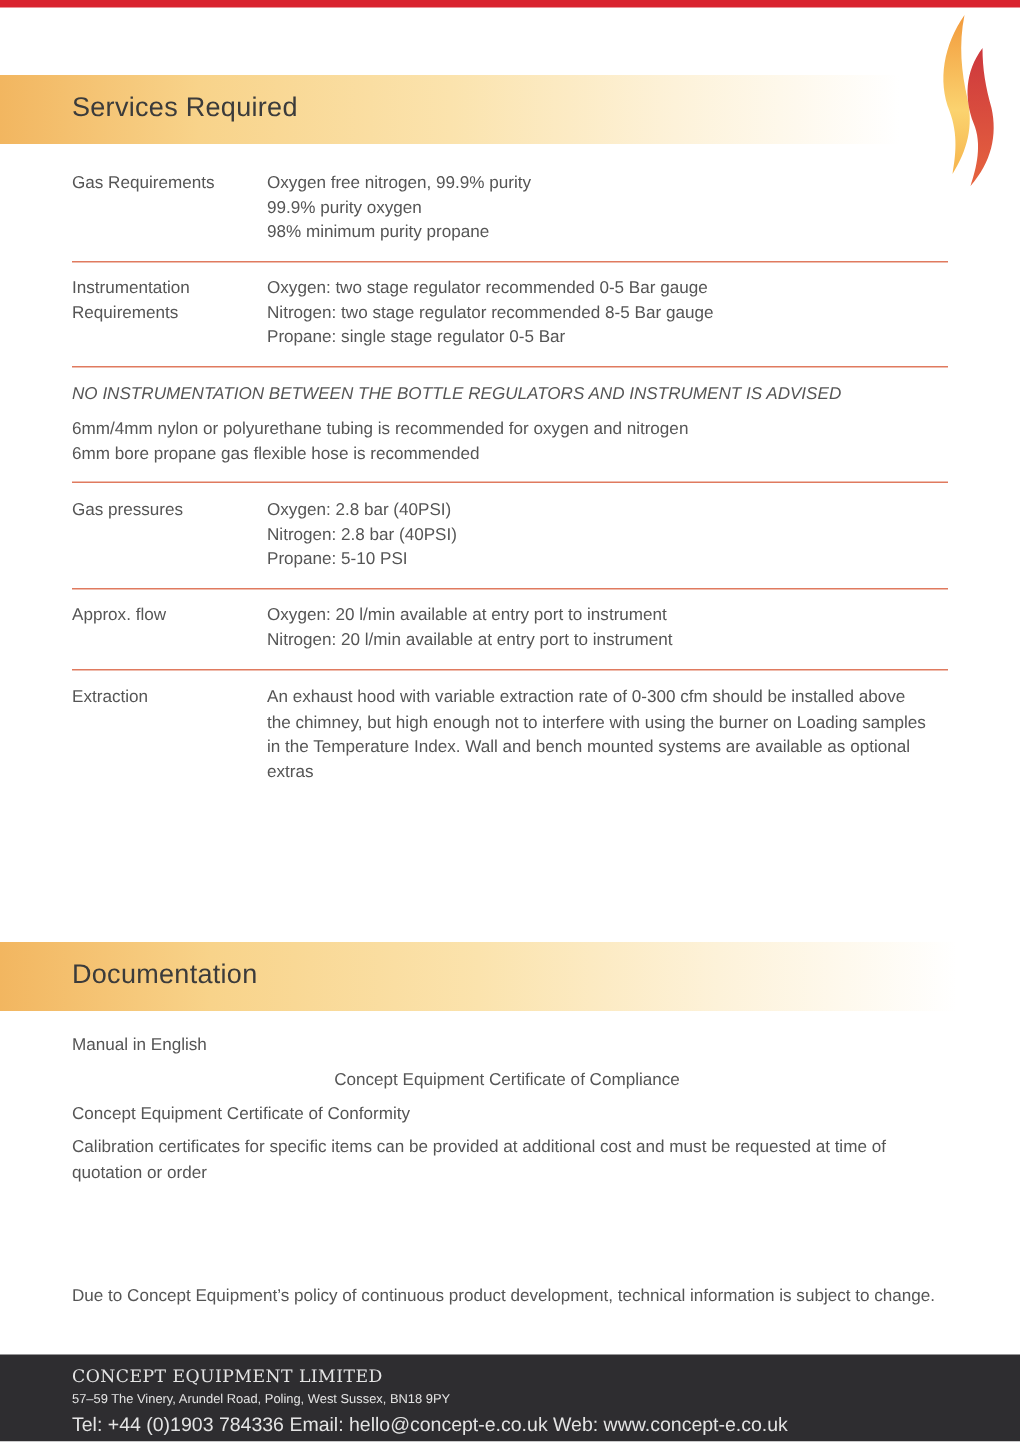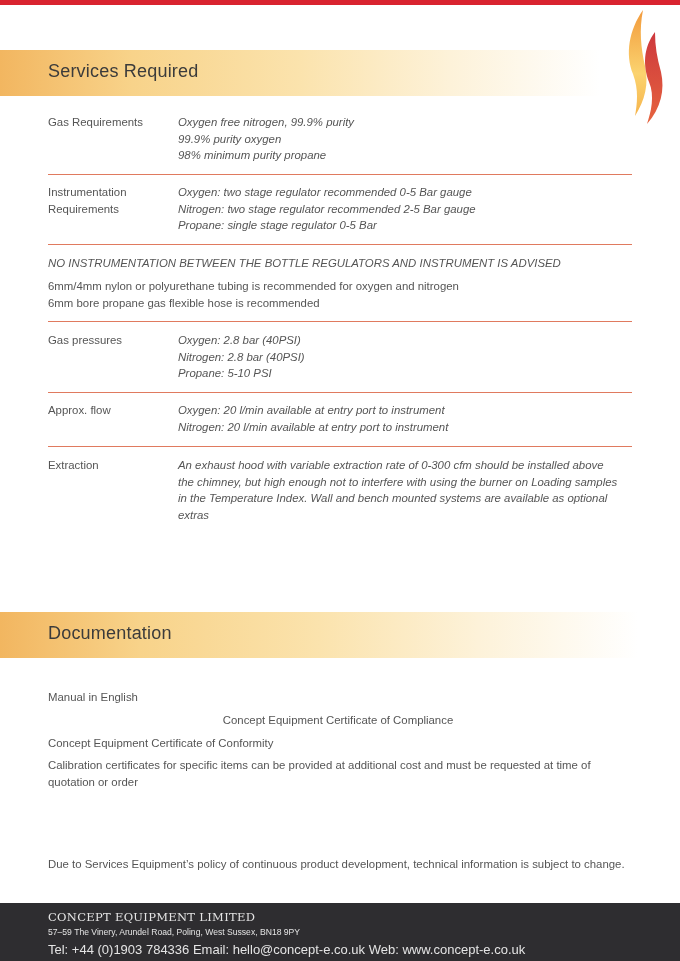--- a/index.html
+++ b/index.html
@@ -14,21 +14,21 @@
     .band {
       position: absolute; left: 0; width: 600px; height: 46px;
       background: linear-gradient(to right, #f2b660 0%, #f8d38a 22%, #fbe3ad 50%, #fdf2d9 75%, rgba(255,255,255,0) 100%);
     }
     .band-title {
       position: absolute; left: 48px; top: 11px;
       font-family: Liberation Sans, sans-serif; font-size: 18px; color: #3b3b3b; letter-spacing: 0.2px;
     }
     .row { position: absolute; left: 48px; width: 584px; font-size: 11.4px; line-height: 16.5px; color: #555; }
     .row .label { position: absolute; left: 0; top: 0; width: 125px; }
-    .row .values { position: absolute; left: 130px; top: 0; width: 454px; font-style: italic; }
+    .row .values { position: absolute; left: 130px; top: 0; width: 454px; }
     .rule { position: absolute; left: 48px; width: 584px; height: 1px; background: #e07a5f; }
     .para { position: absolute; left: 48px; width: 590px; font-size: 11.4px; line-height: 16.5px; color: #555; }
     .doc-item { position: absolute; left: 48px; width: 580px; font-size: 11.4px; line-height: 16.5px; color: #555; }
     .footer {
       position: absolute; left: 0; top: 903px; width: 680px; height: 58px; background: #2e2d30;
     }
     .footer .company {
       position: absolute; left: 48px; top: 7px; font-family: "DejaVu Serif", serif; font-size: 11.5px;
       color: #e4e4e4; letter-spacing: 0.3px;
     }
@@ -72,21 +72,21 @@
 </div>
 <div class="rule" style="top:174px;"></div>
 
 <div class="row" style="top:184px;">
   <div class="label">
     <div>Instrumentation</div>
     <div>Requirements</div>
   </div>
   <div class="values">
     <div>Oxygen: two stage regulator recommended 0-5 Bar gauge</div>
-    <div>Nitrogen: two stage regulator recommended 2-5 Bar gauge</div>
+    <div>Nitrogen: two stage regulator recommended 8-5 Bar gauge</div>
     <div>Propane: single stage regulator 0-5 Bar</div>
   </div>
 </div>
 <div class="rule" style="top:244px;"></div>
 
 <div class="para" style="top:255px;font-style:italic;">NO INSTRUMENTATION BETWEEN THE BOTTLE REGULATORS AND INSTRUMENT IS ADVISED</div>
 <div class="para" style="top:278px;">
   <div>6mm/4mm nylon or polyurethane tubing is recommended for oxygen and nitrogen</div>
   <div>6mm bore propane gas flexible hose is recommended</div>
 </div>
@@ -120,28 +120,28 @@
       <div>Extraction</div>
     </div>
   <div class="values">
     <div>An exhaust hood with variable extraction rate of 0-300 cfm should be installed above</div>
     <div>the chimney, but high enough not to interfere with using the burner on Loading samples</div>
     <div>in the Temperature Index. Wall and bench mounted systems are available as optional</div>
     <div>extras</div>
   </div>
 </div>
 
-<div class="band" style="top:612px;padding-left:38px;">
+<div class="band" style="top:628px;padding-left:38px;">
   <div class="band-title">Documentation</div>
 </div>
 
 <div class="doc-item" style="top:689px;">Manual in English</div>
 <div class="doc-item" style="top:712px;text-align:center;">Concept Equipment Certificate of Compliance</div>
 <div class="doc-item" style="top:735px;">Concept Equipment Certificate of Conformity</div>
 <div class="doc-item" style="top:757px;">Calibration certificates for specific items can be provided at additional cost and must be requested at time of quotation or order</div>
 
-<div class="para" style="top:856px;">Due to Services Equipment’s policy of continuous product development, technical information is subject to change.</div>
+<div class="para" style="top:856px;">Due to Concept Equipment’s policy of continuous product development, technical information is subject to change.</div>
 
 <div class="footer">
   <div class="company">CONCEPT EQUIPMENT LIMITED</div>
   <div class="addr">57–59 The Vinery, Arundel Road, Poling, West Sussex, BN18 9PY</div>
   <div class="contact">Tel: +44 (0)1903 784336 Email: hello@concept-e.co.uk Web: www.concept-e.co.uk</div>
 </div>
 
 </body></html>

